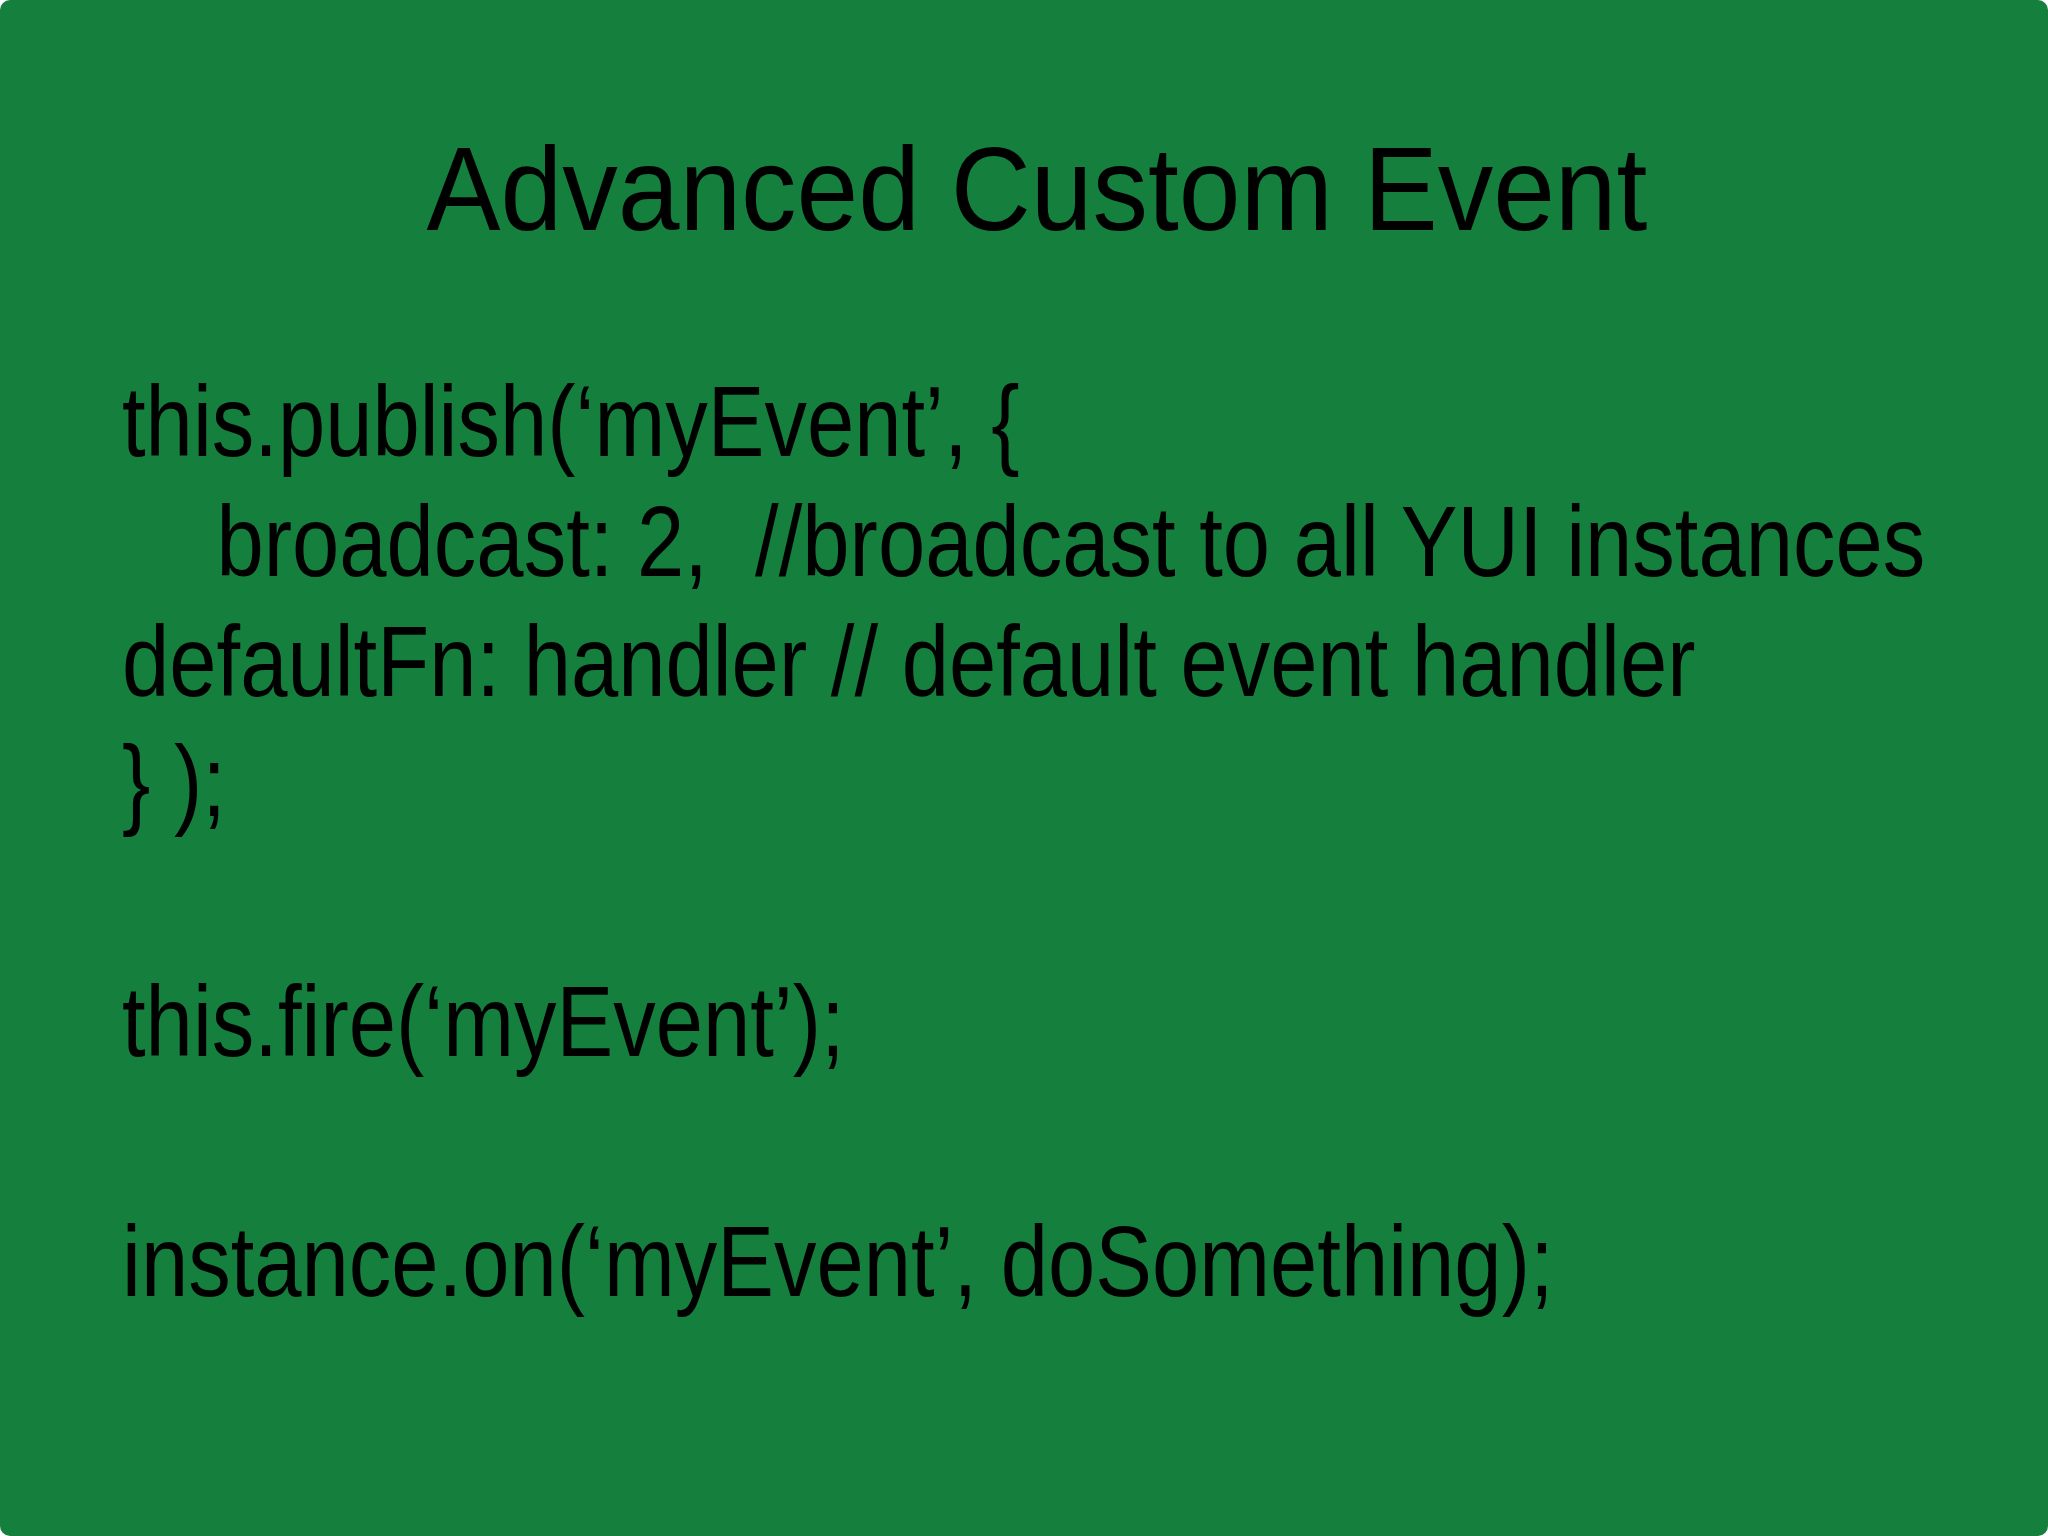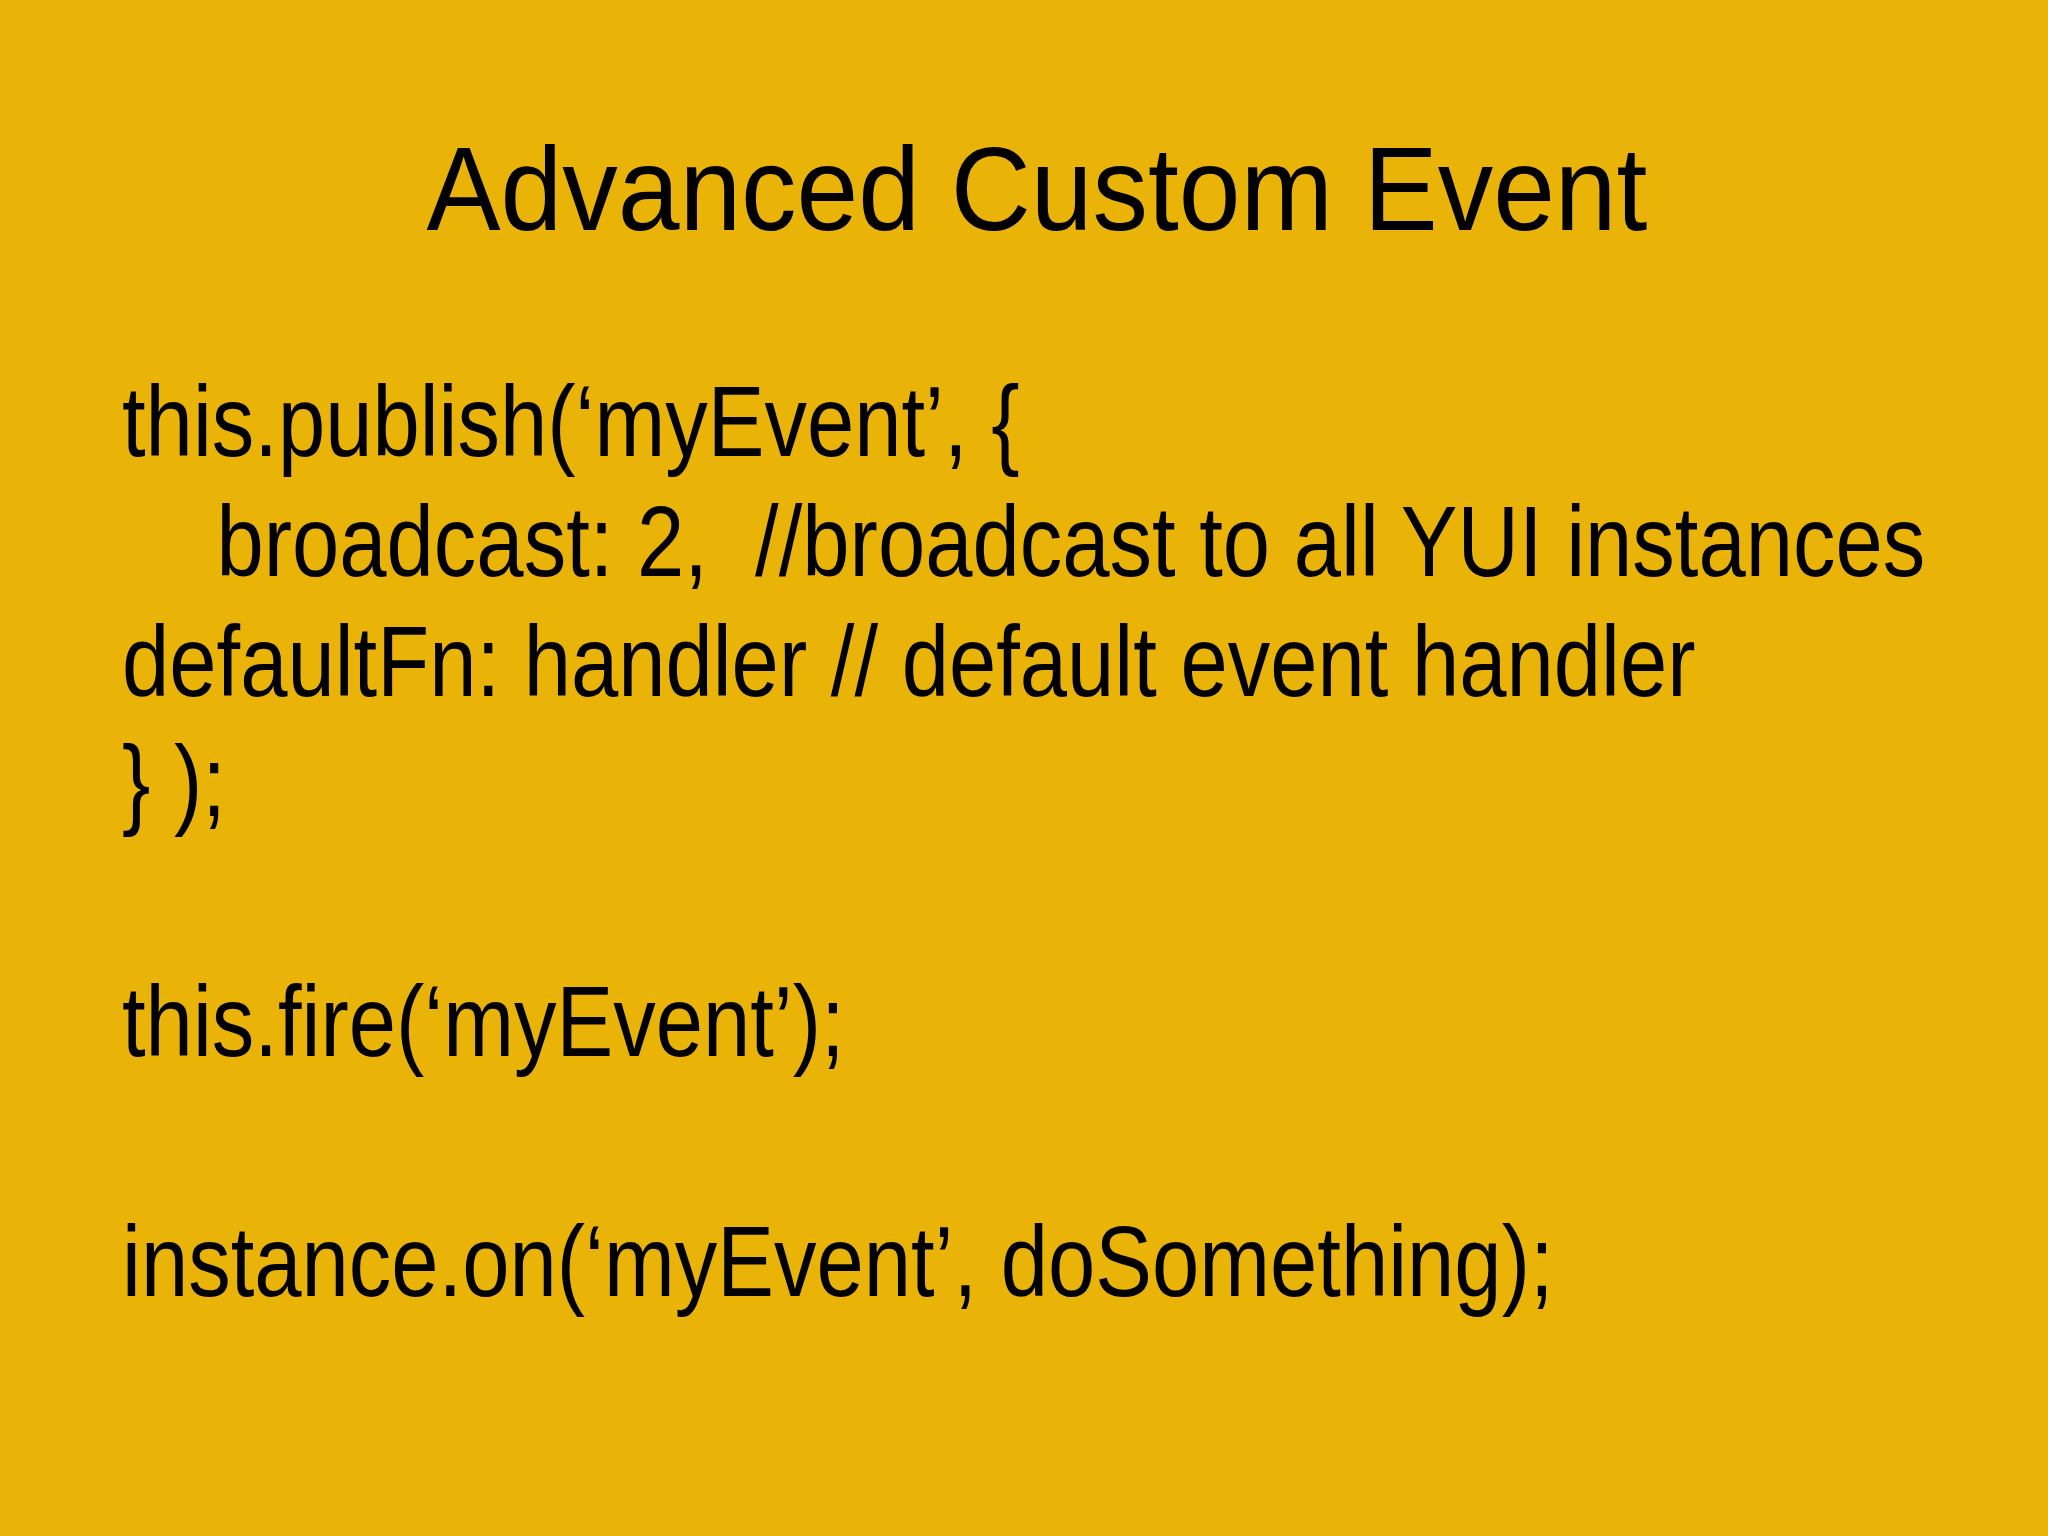--- a/index.html
+++ b/index.html
@@ -46,21 +46,21 @@
     line-height: 120px;
     color: #000000;
     white-space: pre;
     transform: scaleX(0.85);
     transform-origin: 0 0;
   }
 </style>
 </head>
 <body style="background: rgb(255, 255, 255);">
 
-<div class="slide" style="background: #eab308; color: rgb(0, 0, 0);">
+<div class="slide" style="background: #15803d; color: rgb(0, 0, 0); border-radius: 10px;">
   <h1 class="slide-title">Advanced Custom Event</h1>
   <pre class="code-block">this.publish(‘myEvent’, {
     broadcast: 2,  //broadcast to all YUI instances
 defaultFn: handler // default event handler
 } );
 
 this.fire(‘myEvent’);
 
 instance.on(‘myEvent’, doSomething);</pre>
 </div>

